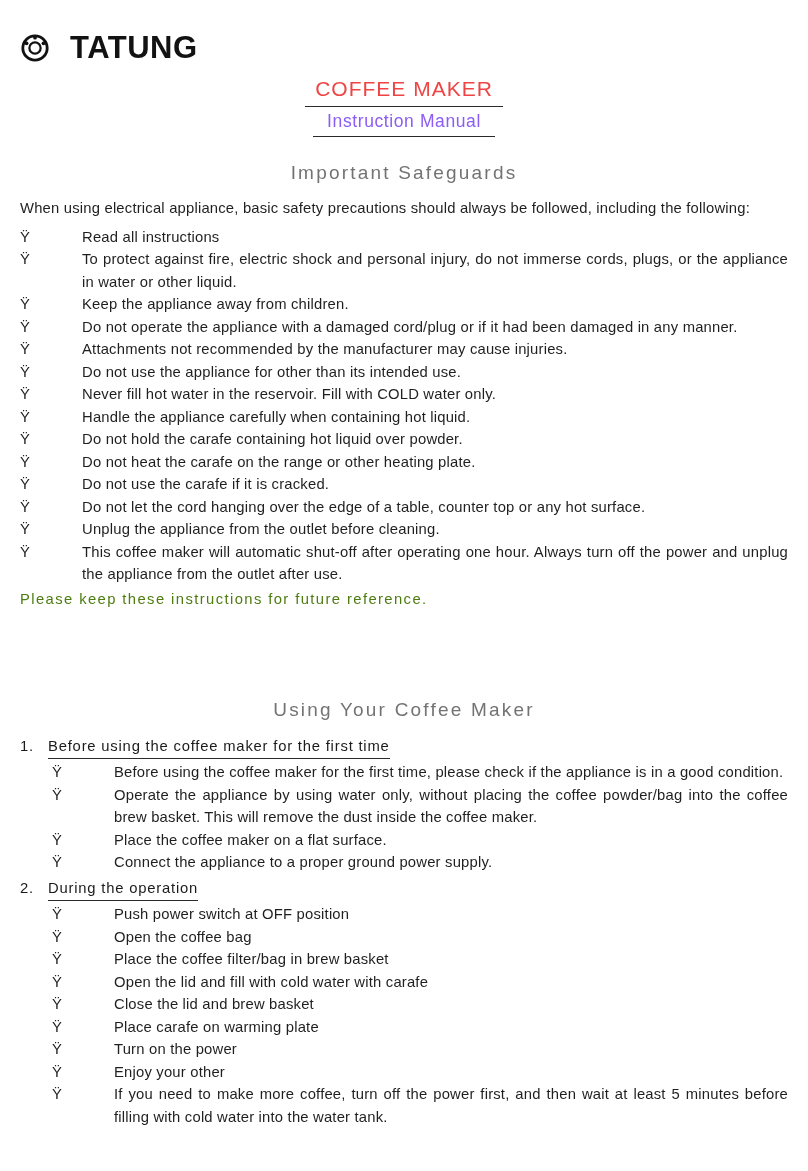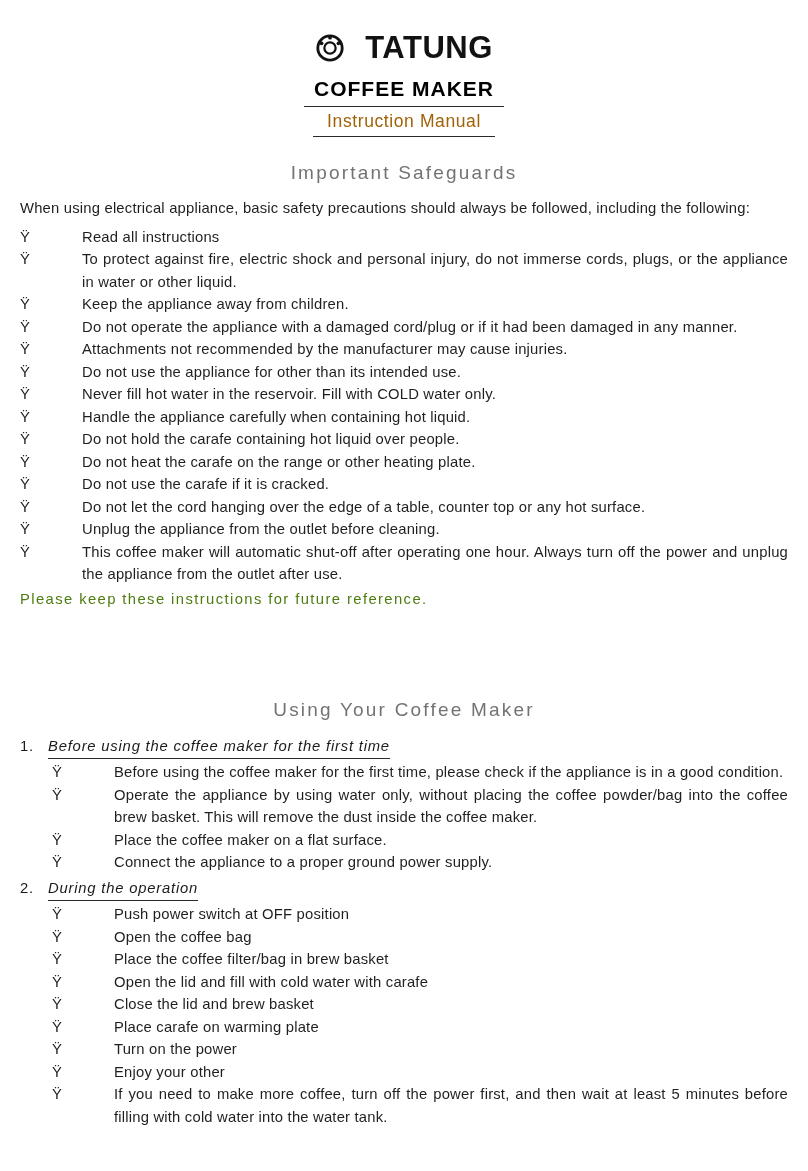--- a/index.html
+++ b/index.html
@@ -15,52 +15,50 @@
     line-height: 1.52;
     letter-spacing: 0.2px;
     box-sizing: border-box;
     padding: 16px 20px 30px 20px;
   }
 
   
   .brand-row {
     display: flex;
     align-items: center;
-    justify-content: center;
     gap: 20px;
     margin-top: 8px;
   }
   .brand-name {
     font-size: 31px;
     font-weight: 800;
     letter-spacing: 0.5px;
     color: #121212;
   }
   .product-title {
     text-align: center;
     margin-top: 2px;
   }
   .product-title span {
     display: inline-block;
     font-size: 21px;
     letter-spacing: 1px;
-    color: #000000;
+    color: #ef4444;
     border-bottom: 1.5px solid #2a2a2a;
     padding: 0 10px 1px 10px;
-    font-weight: bold;
   }
   .manual-subtitle {
     text-align: center;
     margin-top: 1px;
   }
   .manual-subtitle span {
     display: inline-block;
     font-size: 17.5px;
     letter-spacing: 0.6px;
-    color: #a16207;
+    color: #8b5cf6;
     border-bottom: 1.5px solid #2a2a2a;
     padding: 0 14px 1px 14px;
   }
 
   .model-block {
     margin-top: 10px;
     font-size: 14.3px;
     letter-spacing: 0.9px;
     color: #222;
   }
@@ -108,21 +106,20 @@
     display: flex;
     align-items: baseline;
     letter-spacing: 0.8px;
     margin: 4px 0 2px 0;
     color: #1b1b1b;
   }
   .section-num { flex: 0 0 28px; width: 28px; }
   .section-title {
     border-bottom: 1.3px solid #2a2a2a;
     padding-bottom: 0.5px;
-    font-style: italic;
   }
   .sub-list { margin: 0 0 0 32px; padding: 0; list-style: none; }
 
   
   .logo-wrap { display: inline-flex; align-items: center; }
 </style>
 </head>
 <body>
 
 <div class="page">
@@ -180,21 +177,21 @@
     <li class="bullet-item">
       <span class="bullet-mark">Ÿ</span>
       <span class="bullet-text">Never fill hot water in the reservoir. Fill with COLD water only.</span>
     </li>
     <li class="bullet-item">
       <span class="bullet-mark">Ÿ</span>
       <span class="bullet-text">Handle the appliance carefully when containing hot liquid.</span>
     </li>
     <li class="bullet-item">
       <span class="bullet-mark">Ÿ</span>
-      <span class="bullet-text">Do not hold the carafe containing hot liquid over people.</span>
+      <span class="bullet-text">Do not hold the carafe containing hot liquid over powder.</span>
     </li>
     <li class="bullet-item">
       <span class="bullet-mark">Ÿ</span>
       <span class="bullet-text">Do not heat the carafe on the range or other heating plate.</span>
     </li>
     <li class="bullet-item">
       <span class="bullet-mark">Ÿ</span>
       <span class="bullet-text">Do not use the carafe if it is cracked.</span>
     </li>
     <li class="bullet-item">

